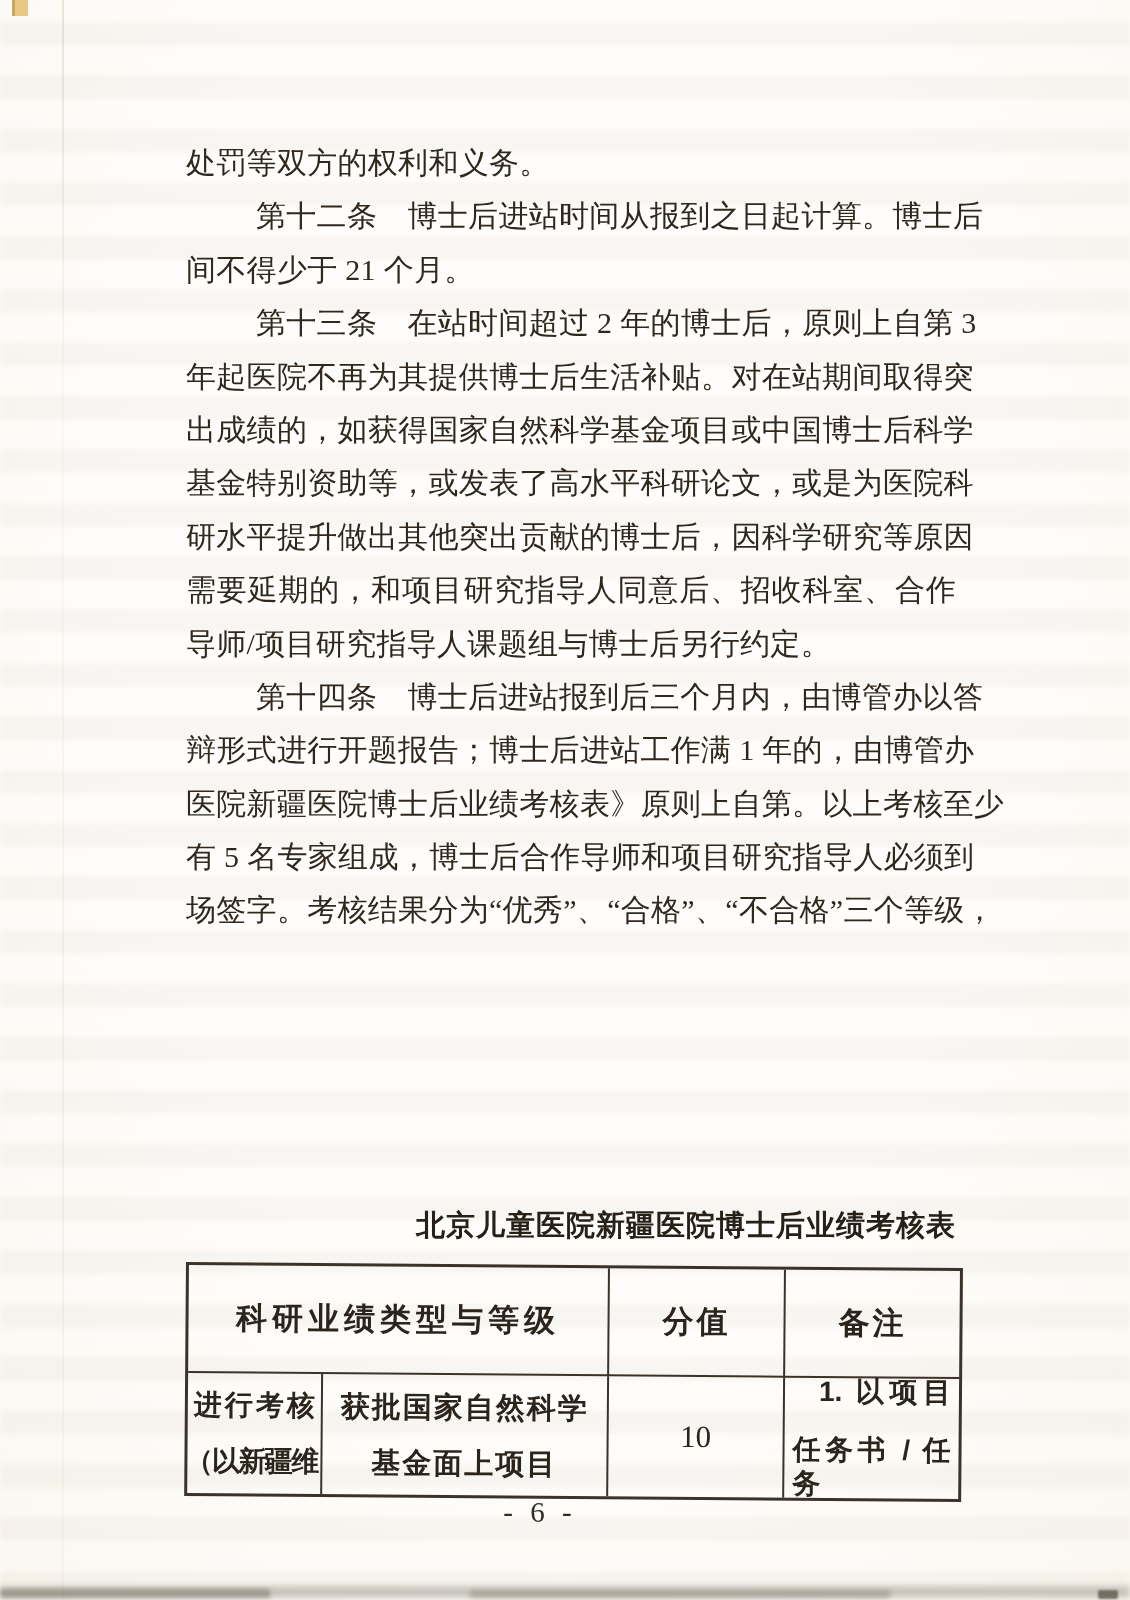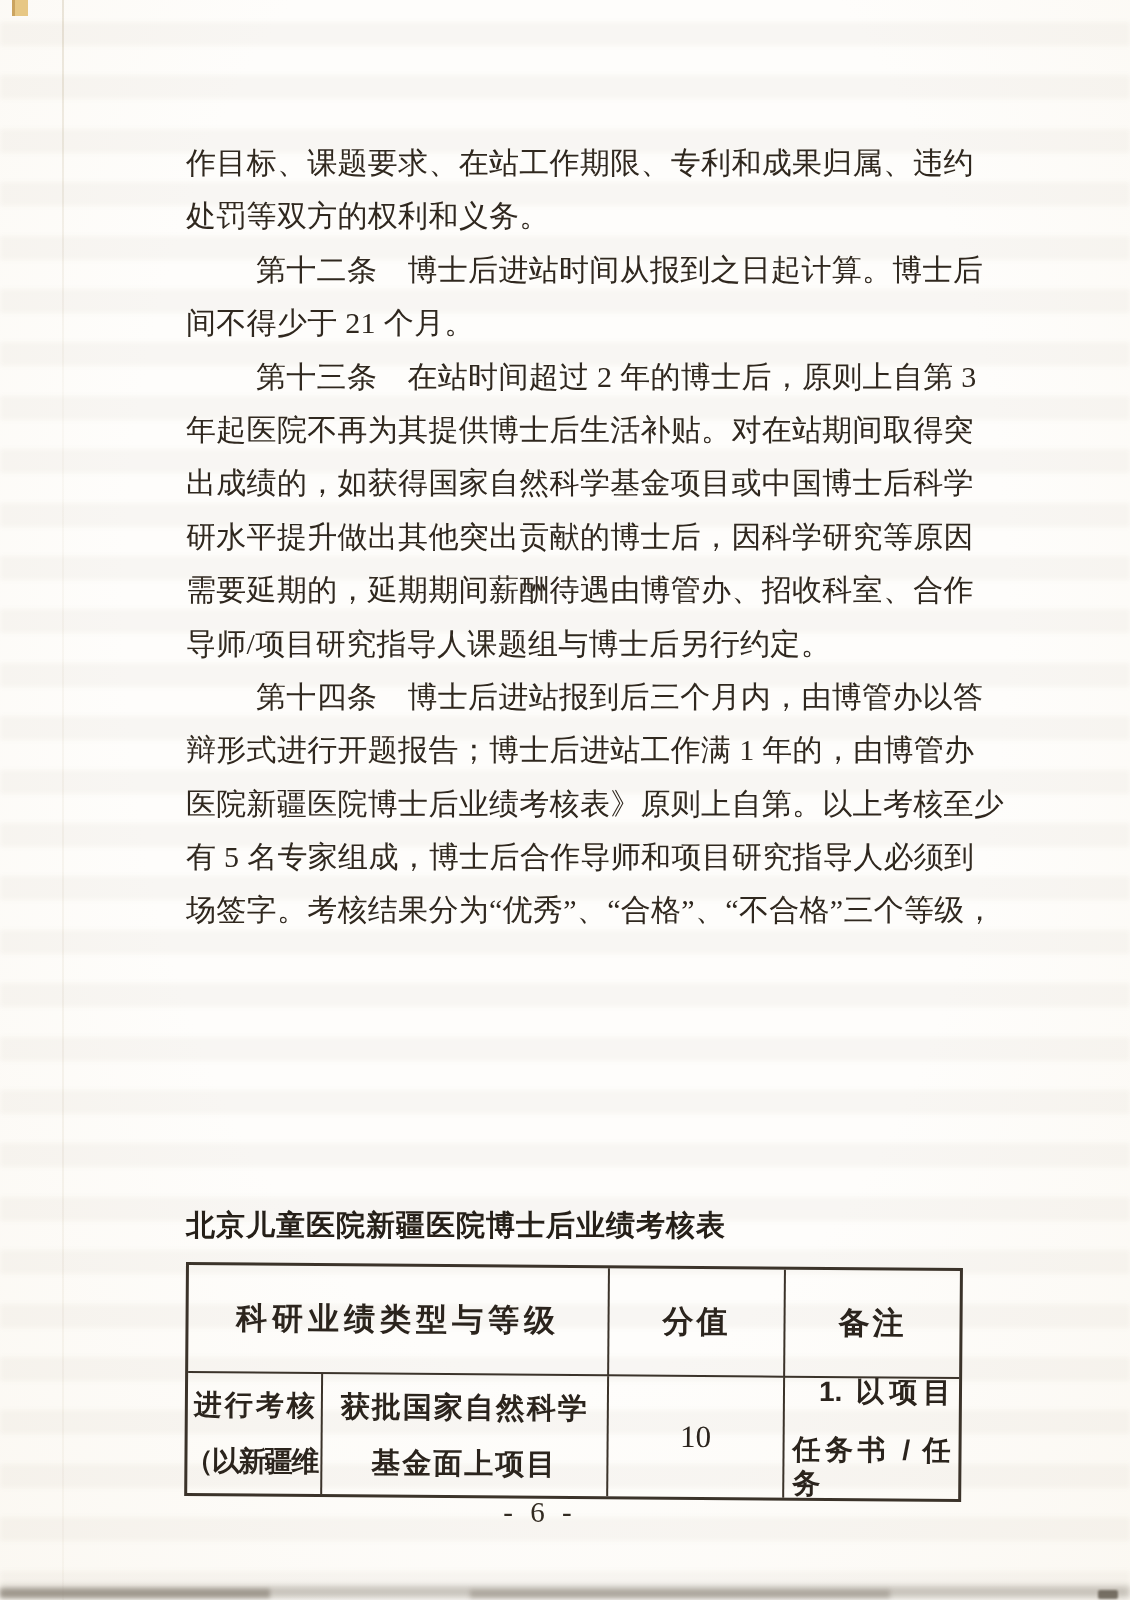--- a/index.html
+++ b/index.html
@@ -26,21 +26,21 @@
     background:#8d857a;opacity:.5;filter:blur(2.5px);}
   .speck{position:absolute;left:1098px;top:1590px;width:20px;height:9px;
     background:#5f574b;opacity:.8;border-radius:2px;filter:blur(1px);}
   
   .text-col{position:absolute;left:186px;top:136px;width:770px;
     font-size:30px;line-height:53.4px;letter-spacing:.3px;color:#30281f;}
   .tline{height:53.4px;text-align:justify;text-align-last:justify;white-space:nowrap;}
   .tline.end{text-align-last:left;}
   .tline.ind{text-indent:70px;}
   
-  .table-title{position:absolute;left:186px;top:1206px;width:770px;text-align:left;
+  .table-title{position:absolute;left:186px;top:1206px;width:770px;text-align:right;
     font-family:"Liberation Sans","DejaVu Sans",sans-serif;font-weight:700;
     font-size:29px;letter-spacing:1px;color:#262019;}
   
   .atable{position:absolute;left:186px;top:1262px;width:771px;
     display:grid;grid-template-columns:133px 286px 176px 176px;
     border:3px solid #3b332a;transform:rotate(.45deg);transform-origin:0 0;
     font-family:"Liberation Sans","DejaVu Sans",sans-serif;color:#2b241d;
     background:rgba(255,255,255,.0);}
   .cell{border-left:2.5px solid #3b332a;box-sizing:border-box;}
   .cell.cfirst{border-left:none;}
@@ -67,31 +67,31 @@
 </head>
 <body>
 
 <div class="page">
 
   <div class="corner-mark"></div>
   <div class="fold-line"></div>
   <div class="ghost-rows"></div>
 
   <div class="text-col">
-    <div class="tline">作目标、课题要求、在站工作期限、专利和成果归属、违约</div>
     <div class="tline end">处罚等双方的权利和义务。</div>
 
     <div class="tline ind">第十二条　博士后进站时间从报到之日起计算。博士后</div>
     <div class="tline end">间不得少于 21 个月。</div>
 
     <div class="tline ind">第十三条　在站时间超过 2 年的博士后，原则上自第 3</div>
     <div class="tline">年起医院不再为其提供博士后生活补贴。对在站期间取得突</div>
     <div class="tline">出成绩的，如获得国家自然科学基金项目或中国博士后科学</div>
+    <div class="tline">基金特别资助等，或发表了高水平科研论文，或是为医院科</div>
     <div class="tline">研水平提升做出其他突出贡献的博士后，因科学研究等原因</div>
-    <div class="tline">需要延期的，延期期间薪酬待遇由博管办、招收科室、合作</div>
+    <div class="tline">需要延期的，和项目研究指导人同意后、招收科室、合作</div>
     <div class="tline end">导师/项目研究指导人课题组与博士后另行约定。</div>
 
     <div class="tline ind">第十四条　博士后进站报到后三个月内，由博管办以答</div>
     <div class="tline">辩形式进行开题报告；博士后进站工作满 1 年的，由博管办</div>
     <div class="tline">医院新疆医院博士后业绩考核表》原则上自第。以上考核至少</div>
     <div class="tline">有 5 名专家组成，博士后合作导师和项目研究指导人必须到</div>
     <div class="tline">场签字。考核结果分为“优秀”、“合格”、“不合格”三个等级，</div>
   </div>
 
   <div class="table-title">北京儿童医院新疆医院博士后业绩考核表</div>

